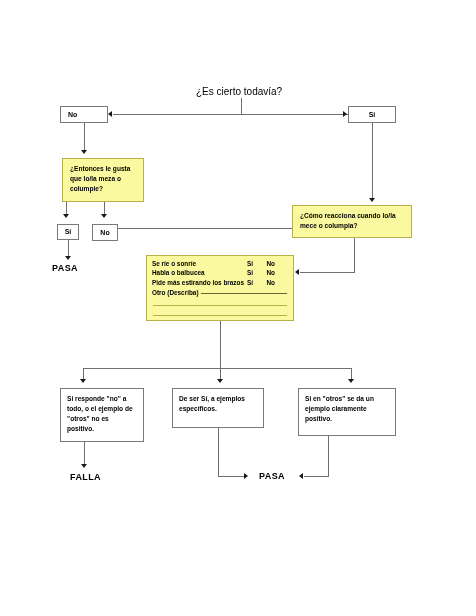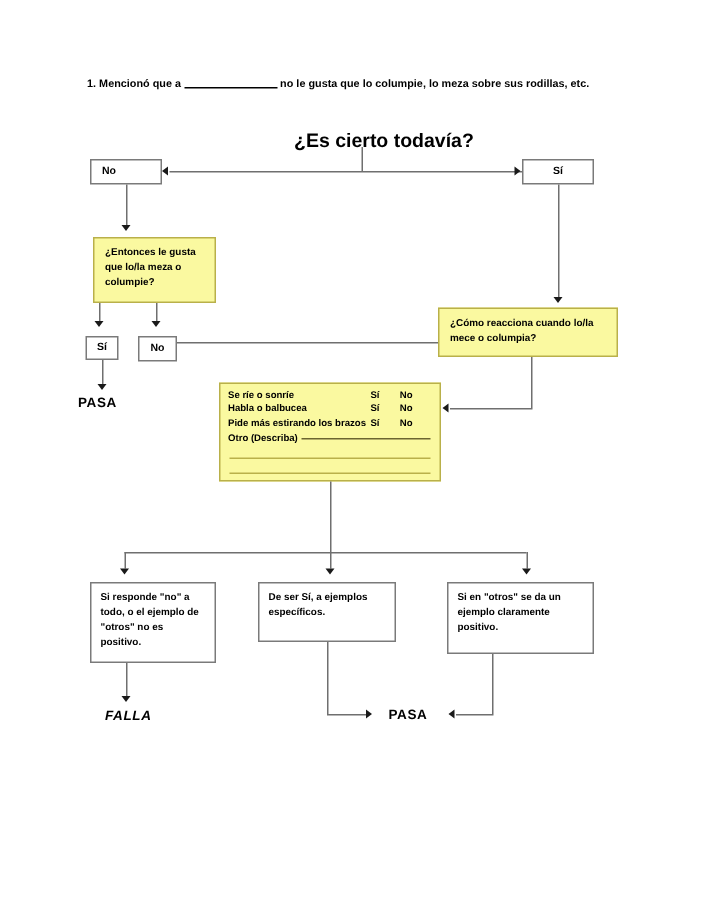--- a/index.html
+++ b/index.html
@@ -40,22 +40,22 @@
     display: inline-block;
     border-bottom: 1px solid #000;
     width: 62px;
     vertical-align: -1px;
   }
 
   
   #q-top {
     left: 196px;
     top: 86px;
-    font-size: 13px;
-    font-weight: bold;
+    font-size: 10px;
+    font-weight: normal;
     white-space: nowrap;
   }
 
   
   .wbox {
     border: 1px solid #7a7a7a;
     background: #ffffff;
     box-sizing: border-box;
     font-size: 7px;
     font-weight: bold;
@@ -160,26 +160,20 @@
     border-top: 3px solid transparent;
     border-bottom: 3px solid transparent;
     border-left: 4.5px solid #1a1a1a;
   }
 </style>
 </head>
 <body>
 
 <div id="canvas">
 
-  <div class="abs" id="prompt">
-    <span>1.</span>
-    <span>Mencionó que a</span>
-    <span class="blank"></span>
-    <span>no le gusta que lo columpie, lo meza sobre sus rodillas, etc.</span>
-  </div>
 
   <div class="abs" id="q-top">¿Es cierto todavía?</div>
 
   <div class="abs vline" style="left:241px; top:98px; height:16px;"></div>
 
   <div class="abs hline" style="left:113px; top:114px; width:235px;"></div>
 
   <div class="abs arrow-l" style="left:108px; top:111px;"></div>
 
   <div class="abs arrow-r" style="left:343px; top:111px;"></div>
@@ -276,21 +270,21 @@
   <div class="abs tbox" style="left:172px; top:388px; width:92px; height:40px;">
     <span>De ser Sí, a ejemplos específicos.</span>
   </div>
 
   <div class="abs tbox" style="left:298px; top:388px; width:98px; height:48px;">
     <span>Si en "otros" se da un ejemplo claramente positivo.</span>
   </div>
 
   <div class="abs vline" style="left:84px; top:442px; height:22px;"></div>
   <div class="abs arrow-d" style="left:81px; top:464px;"></div>
-  <div class="abs outcome" style="left:70px; top:472px;font-style:italic;">FALLA</div>
+  <div class="abs outcome" style="left:70px; top:472px;">FALLA</div>
 
   <div class="abs vline" style="left:218px; top:428px; height:48px;"></div>
   <div class="abs hline" style="left:218px; top:476px; width:26px;"></div>
   <div class="abs arrow-r" style="left:244px; top:473px;"></div>
 
   <div class="abs vline" style="left:328px; top:436px; height:40px;"></div>
   <div class="abs hline" style="left:304px; top:476px; width:25px;"></div>
   <div class="abs arrow-l" style="left:299px; top:473px;"></div>
 
   <div class="abs outcome" style="left:259px; top:471px;">PASA</div>

